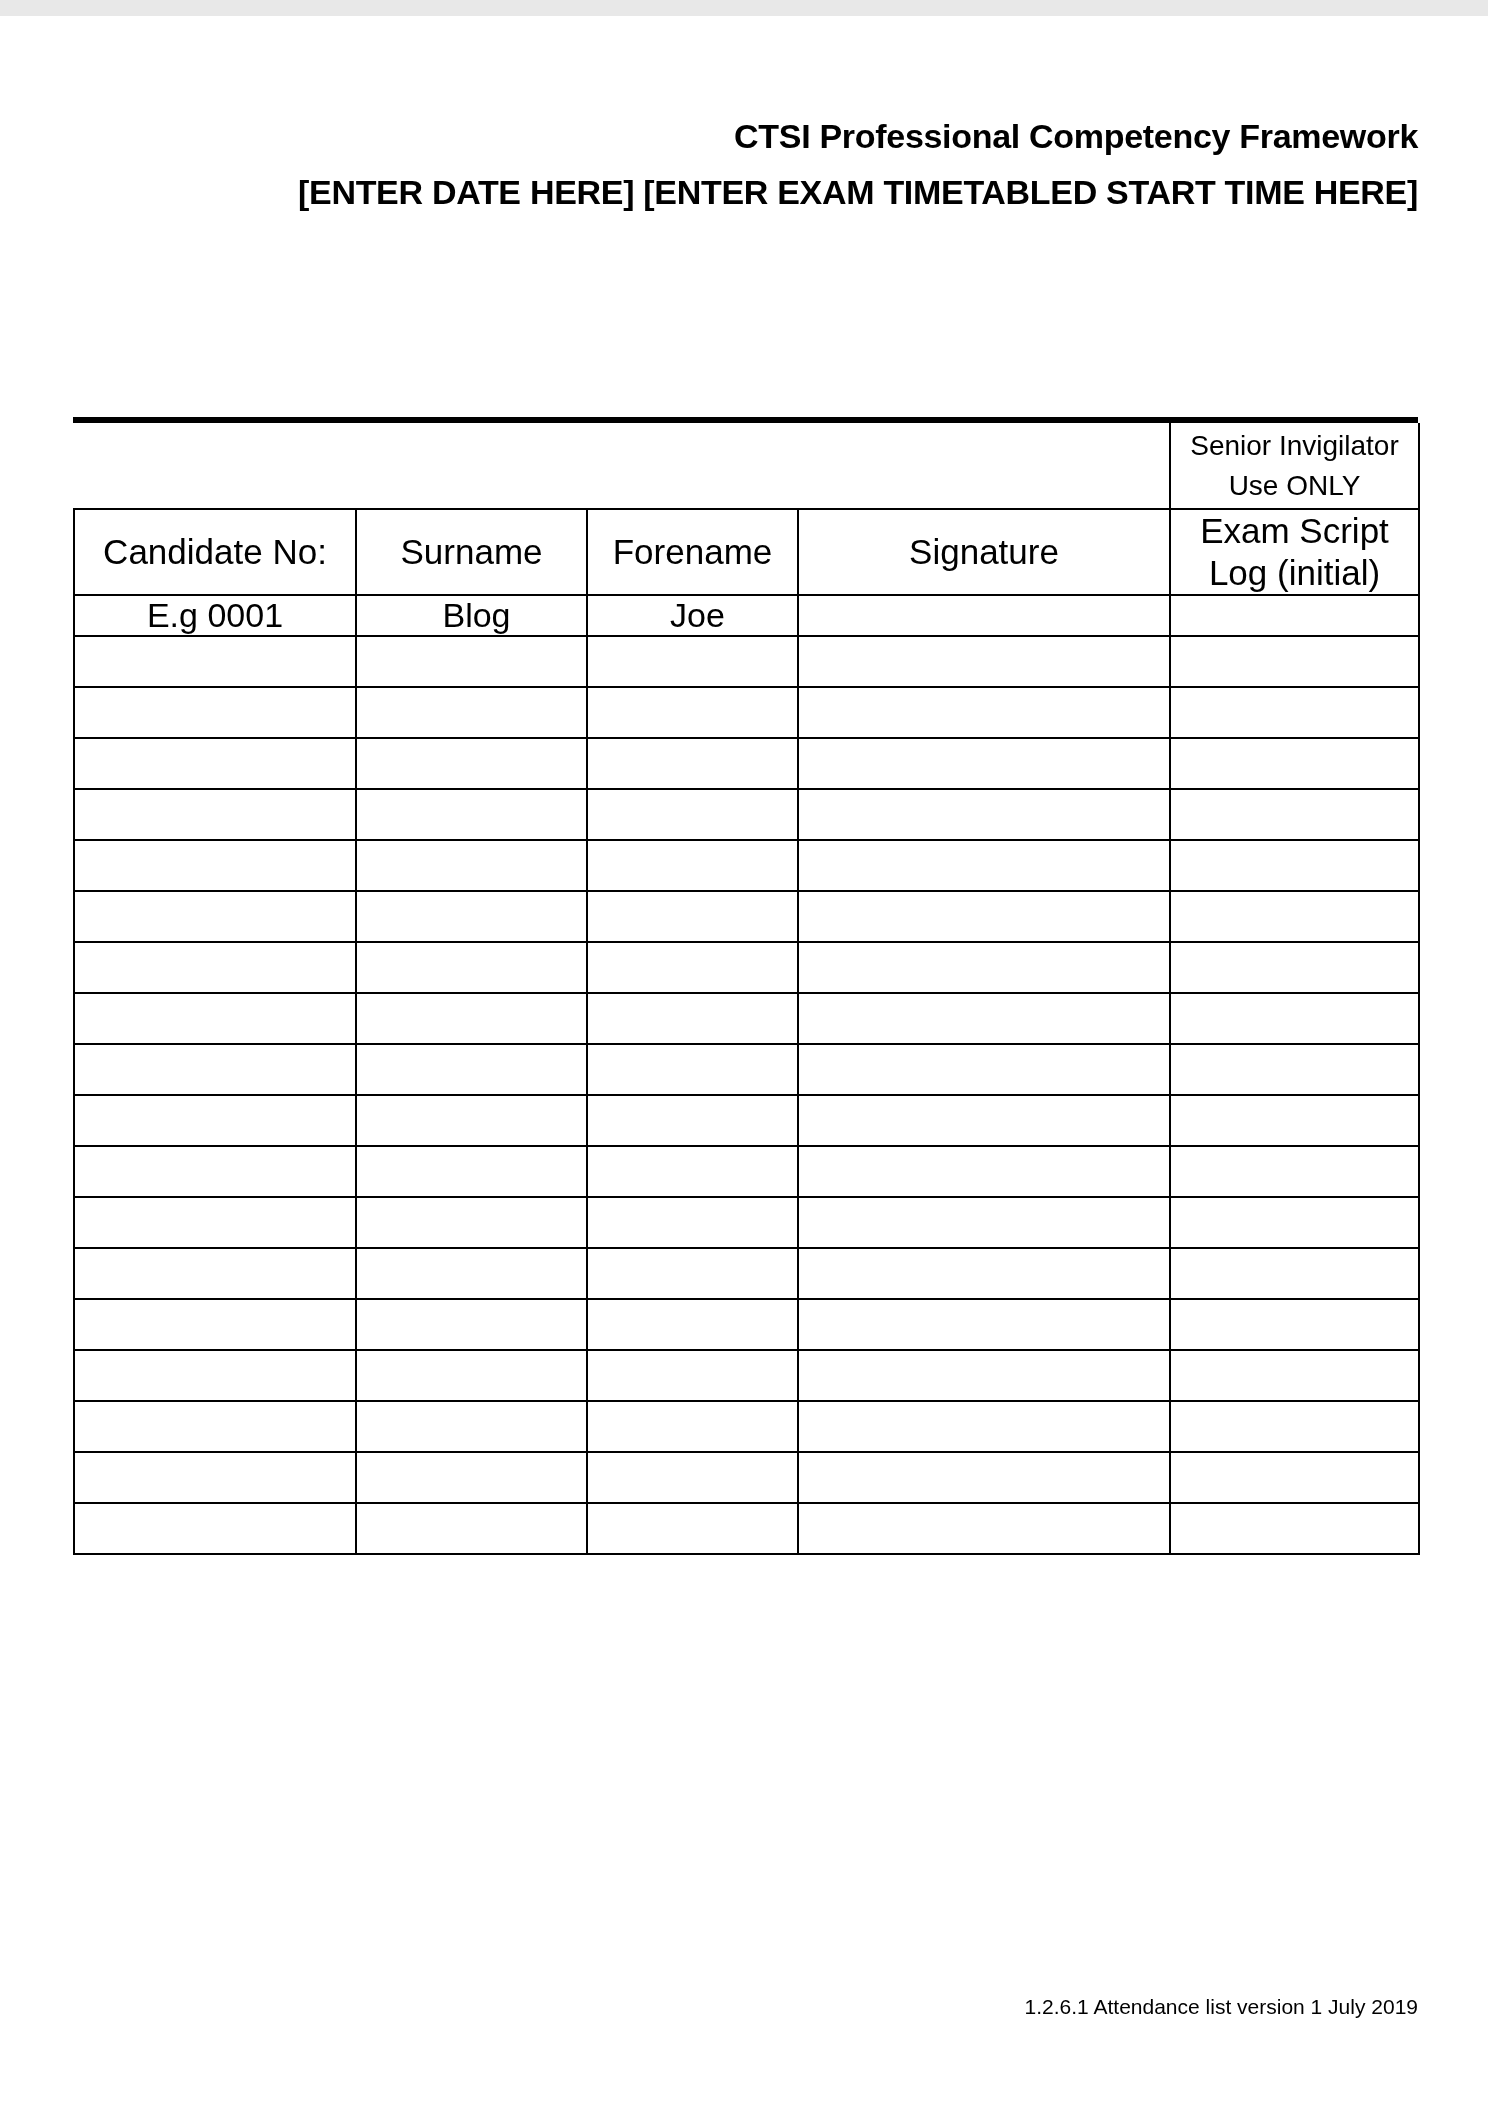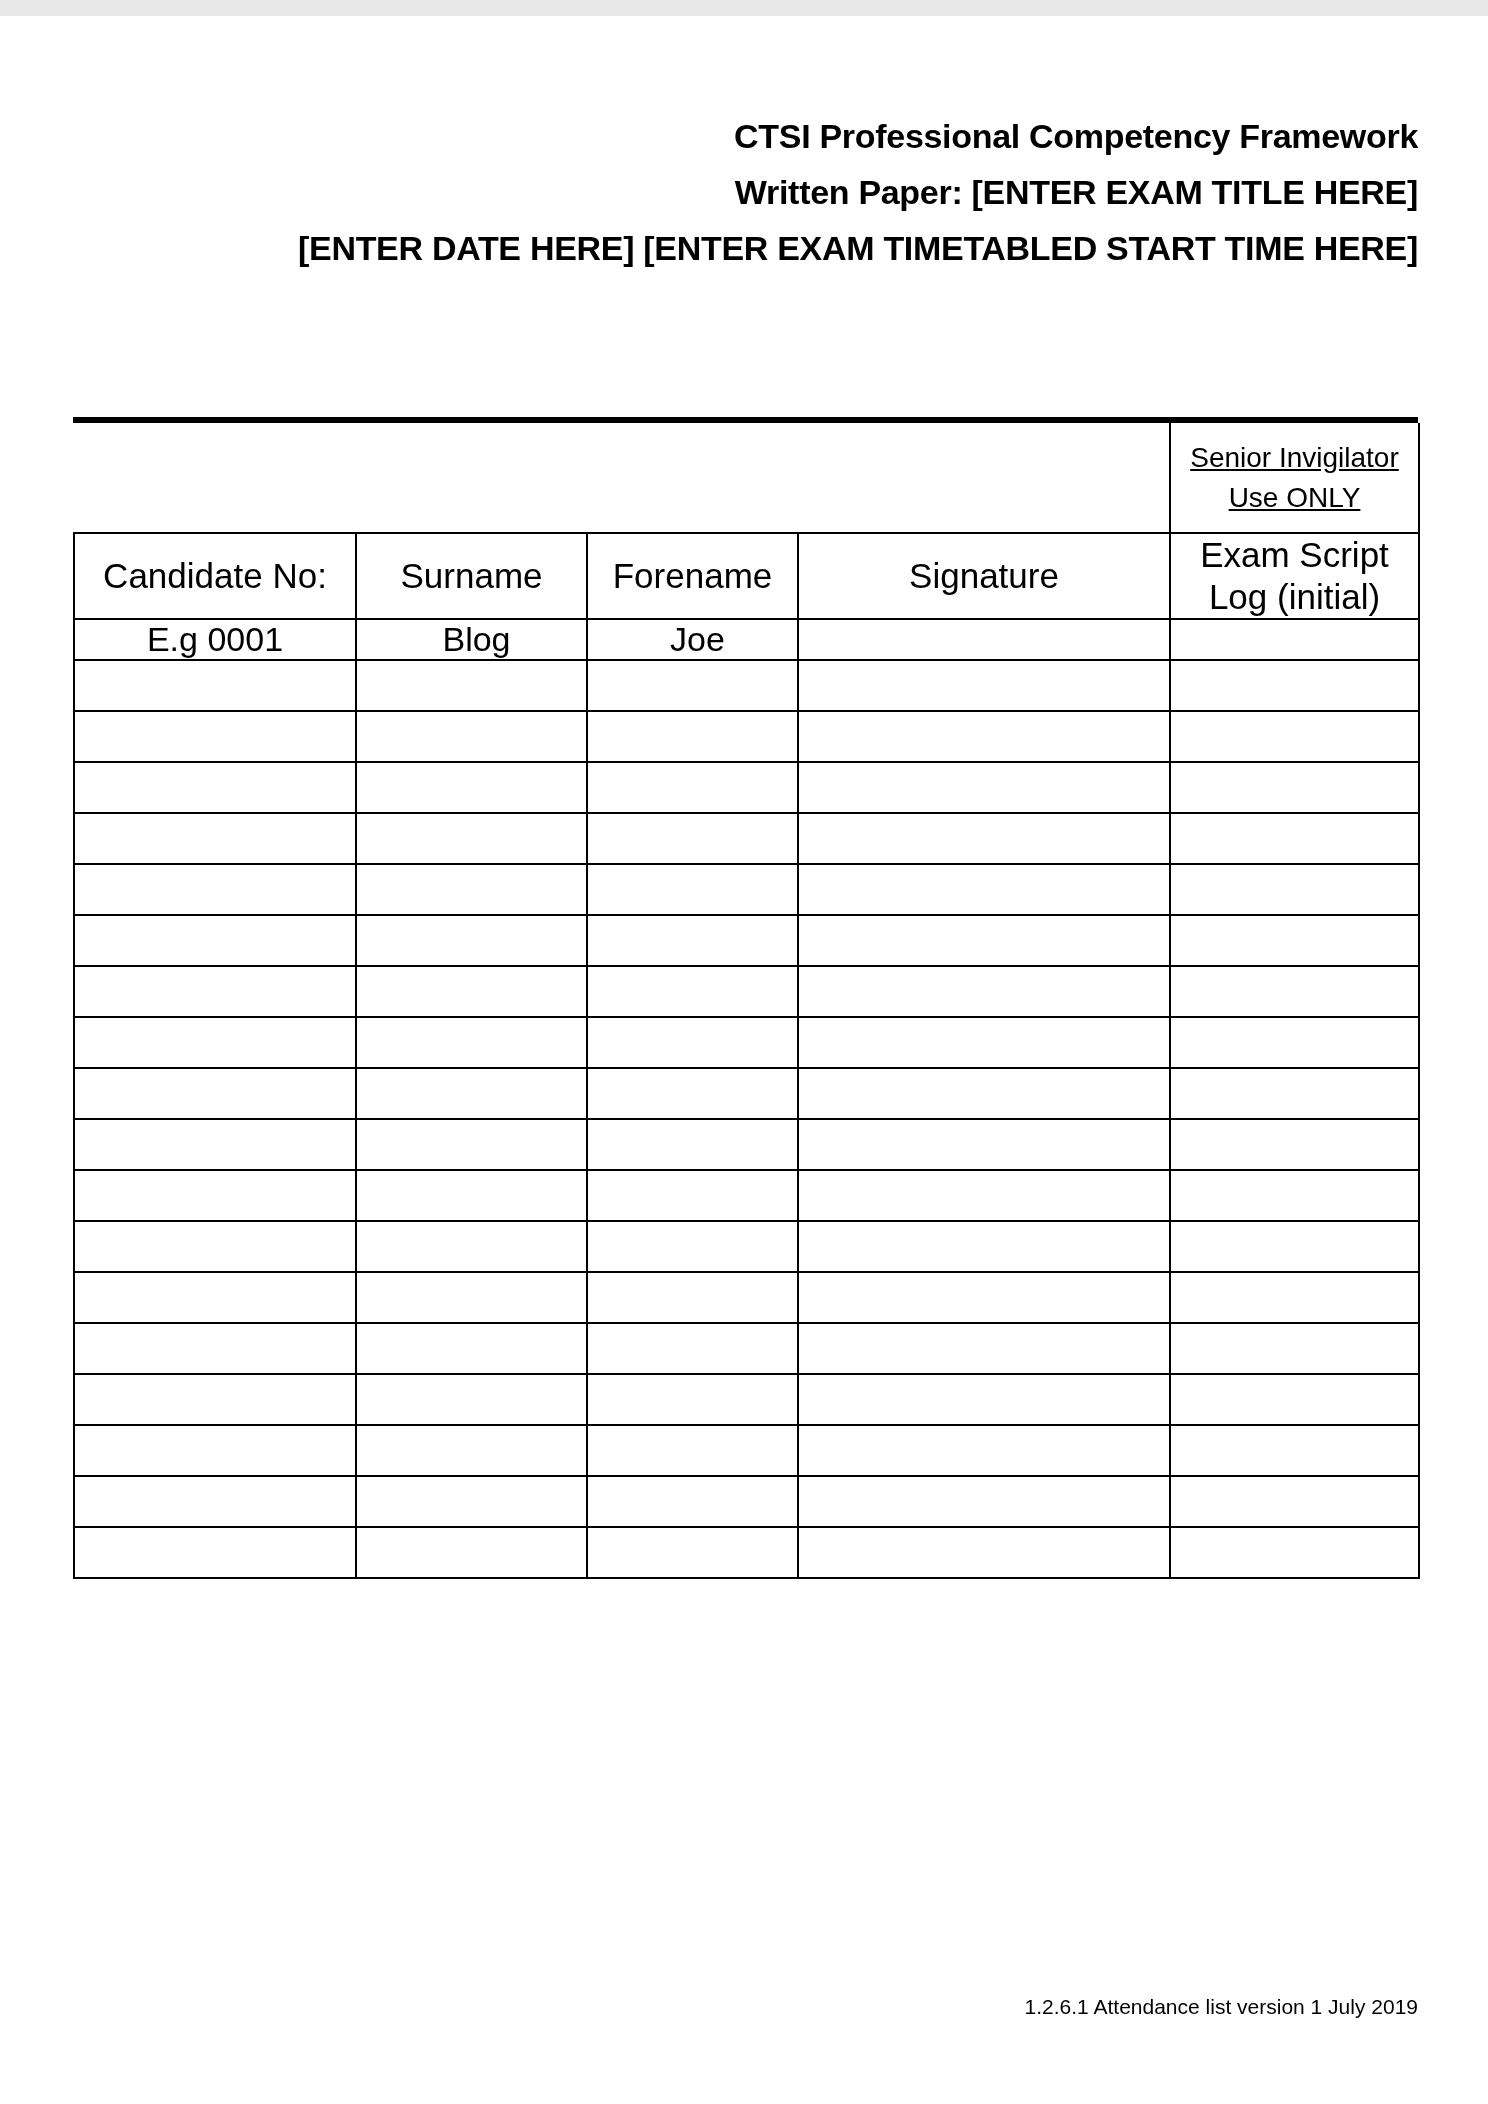--- a/index.html
+++ b/index.html
@@ -33,21 +33,21 @@
     width:1345px;
     border-collapse:collapse;
     table-layout:fixed;
   }
   table.att td, table.att th{
     border:2px solid #000000;
     padding:0;
     overflow:hidden;
     font-weight:normal;
   }
-  tr.pre-row{height:110px;text-decoration:underline;}
+  tr.pre-row{height:86px;}
   tr.pre-row td{border:none;}
   tr.pre-row td.senior-cell{
     border-left:2px solid #000000;
     border-right:2px solid #000000;
     border-bottom:2px solid #000000;
     border-top:none;
     text-align:center;
     vertical-align:middle;
     font-size:28px;
     line-height:40px;
@@ -82,21 +82,20 @@
     text-align:right;
   }
 </style>
 </head>
 <body>
 
 <div class="page">
 
   <div class="title-block">
     <div>CTSI Professional Competency Framework</div>
-    <div>Written Paper: [ENTER EXAM TITLE HERE]</div>
     <div>[ENTER DATE HERE] [ENTER EXAM TIMETABLED START TIME HERE]</div>
   </div>
 
   <div class="thick-rule"></div>
 
   <table class="att">
     <colgroup>
       <col style="width:282px">
       <col style="width:231px">
       <col style="width:211px">

